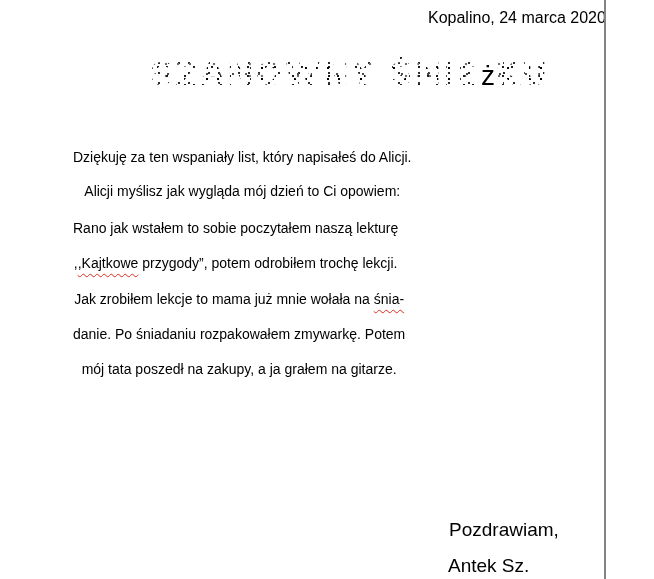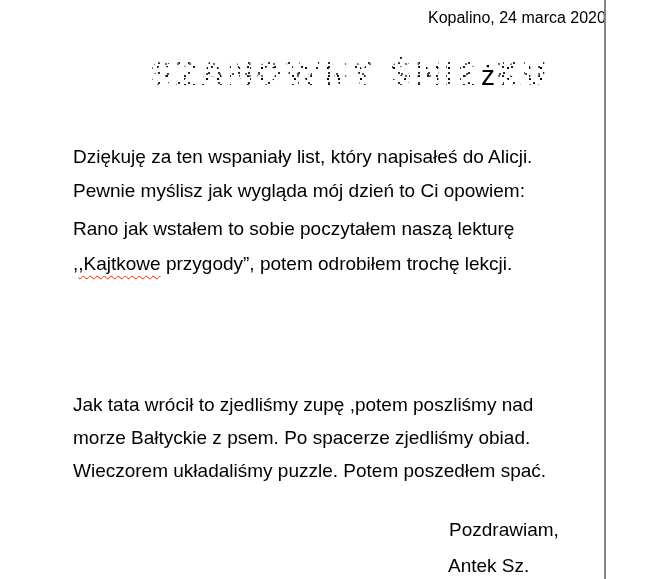--- a/index.html
+++ b/index.html
@@ -62,22 +62,23 @@
   .title-plain {
     font-family: "Liberation Sans", sans-serif;
     font-weight: 400;
     font-size: 28px;
     letter-spacing: 0;
     color: #000000;
   }
   .para {
     position: absolute;
     left: 73px;
-    font-size: 19px;
+    font-size: 14px;
     white-space: nowrap;
+    text-align: center;
   }
   .p1 { top: 140px; line-height: 34px; }
   .p2 { top: 211px; line-height: 35px; }
   .p3 { top: 282px; line-height: 35px; }
   .p4 { top: 388px; line-height: 33px; }
   .miss {
     text-decoration-line: underline;
     text-decoration-style: wavy;
     text-decoration-color: #dd2b1c;
     text-decoration-thickness: 1px;
@@ -98,34 +99,34 @@
 <body>
 
 <div class="page">
 
   <div class="dateline">Kopalino, 24 marca 2020</div>
 
   <div class="title"><span class="title-decor">SZANOWNY ŚNIE</span><span class="title-plain">ż</span><span class="title-decor">KU</span></div>
 
   <div class="para p1">
     <div><span>Dziękuję za ten wspaniały list, który napisałeś do Alicji.</span></div>
-    <div><span>Pewnie myślisz jak wygląda mój dzień to Ci opowiem:</span></div>
+    <div><span>Alicji myślisz jak wygląda mój dzień to Ci opowiem:</span></div>
   </div>
 
   <div class="para p2">
     <div><span>Rano jak wstałem to sobie poczytałem naszą lekturę</span></div>
     <div><span>,</span><span class="miss">,Kajtkowe</span><span> przygody”, potem odrobiłem trochę lekcji.</span></div>
   </div>
 
+  <div class="para p3">
+    <div><span>Jak zrobiłem lekcje to mama już mnie wołała na </span><span class="miss">śnia-</span></div>
+    <div><span>danie. Po śniadaniu rozpakowałem zmywarkę. Potem</span></div>
+    <div><span>mój tata poszedł na zakupy, a ja grałem na gitarze.</span></div>
+  </div>
 
-  <div class="para p4">
-    <div><span>Jak tata wrócił to zjedliśmy zupę ,potem poszliśmy nad</span></div>
-    <div><span>morze Bałtyckie z psem. Po spacerze zjedliśmy obiad.</span></div>
-    <div><span>Wieczorem układaliśmy puzzle. Potem poszedłem spać.</span></div>
-  </div>
 
   <div class="closing">
     <div class="salutation">Pozdrawiam,</div>
     <div class="signature">Antek Sz.</div>
   </div>
 
   <div class="right-border"></div>
 
 </div>
 

